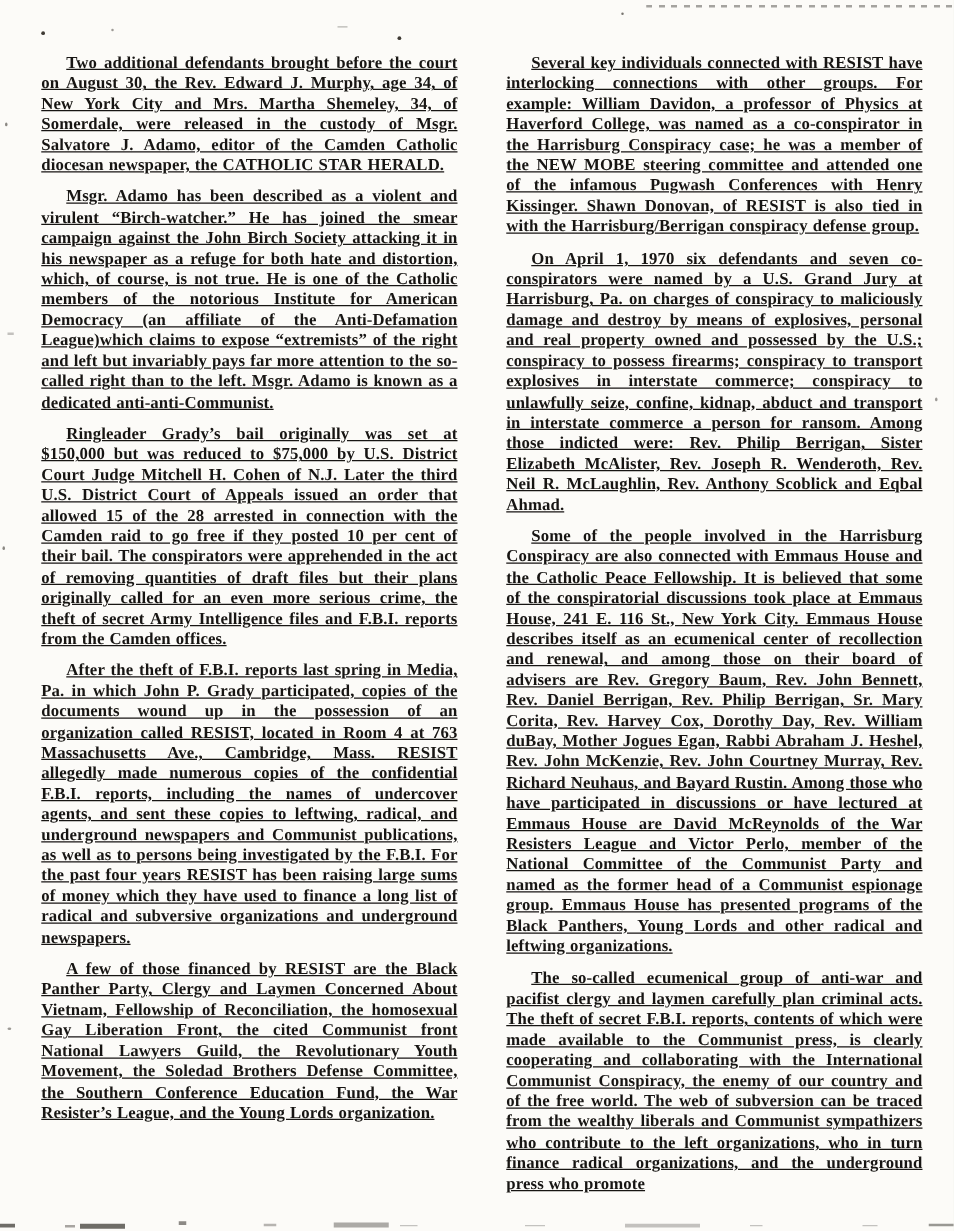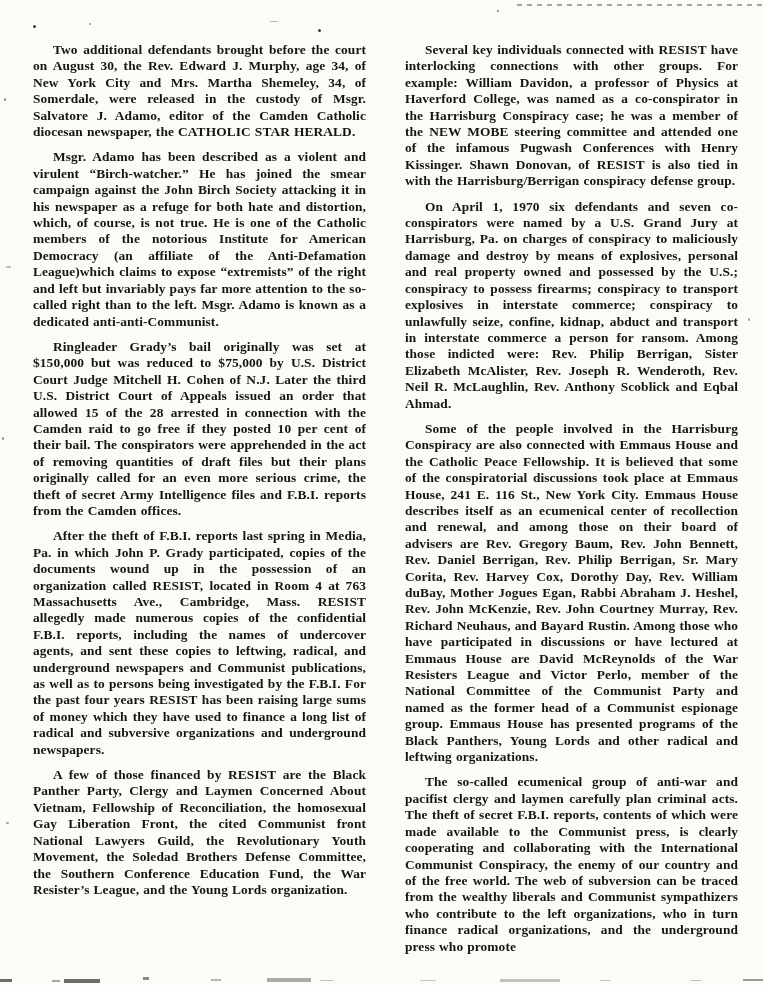--- a/index.html
+++ b/index.html
@@ -23,20 +23,21 @@
   .col { width: 333px; }
   .col p {
     margin: 0 0 9px 0;
     font-size: 13.4px;
     line-height: 16.4px;
     font-weight: bold;
     text-align: justify;
     text-indent: 20px;
     letter-spacing: 0.1px;
     word-spacing: 0.6px;
+    text-decoration: underline;
   }
   .dotted-top {
     position: absolute; top: 4px; left: 517px;
     width: 246px; height: 2px;
     background: repeating-linear-gradient(90deg, #8f8d89 0 5px, transparent 5px 10px);
     opacity: 0.8;
   }
   .speck {
     position: absolute;
     background: #3e3a34;

